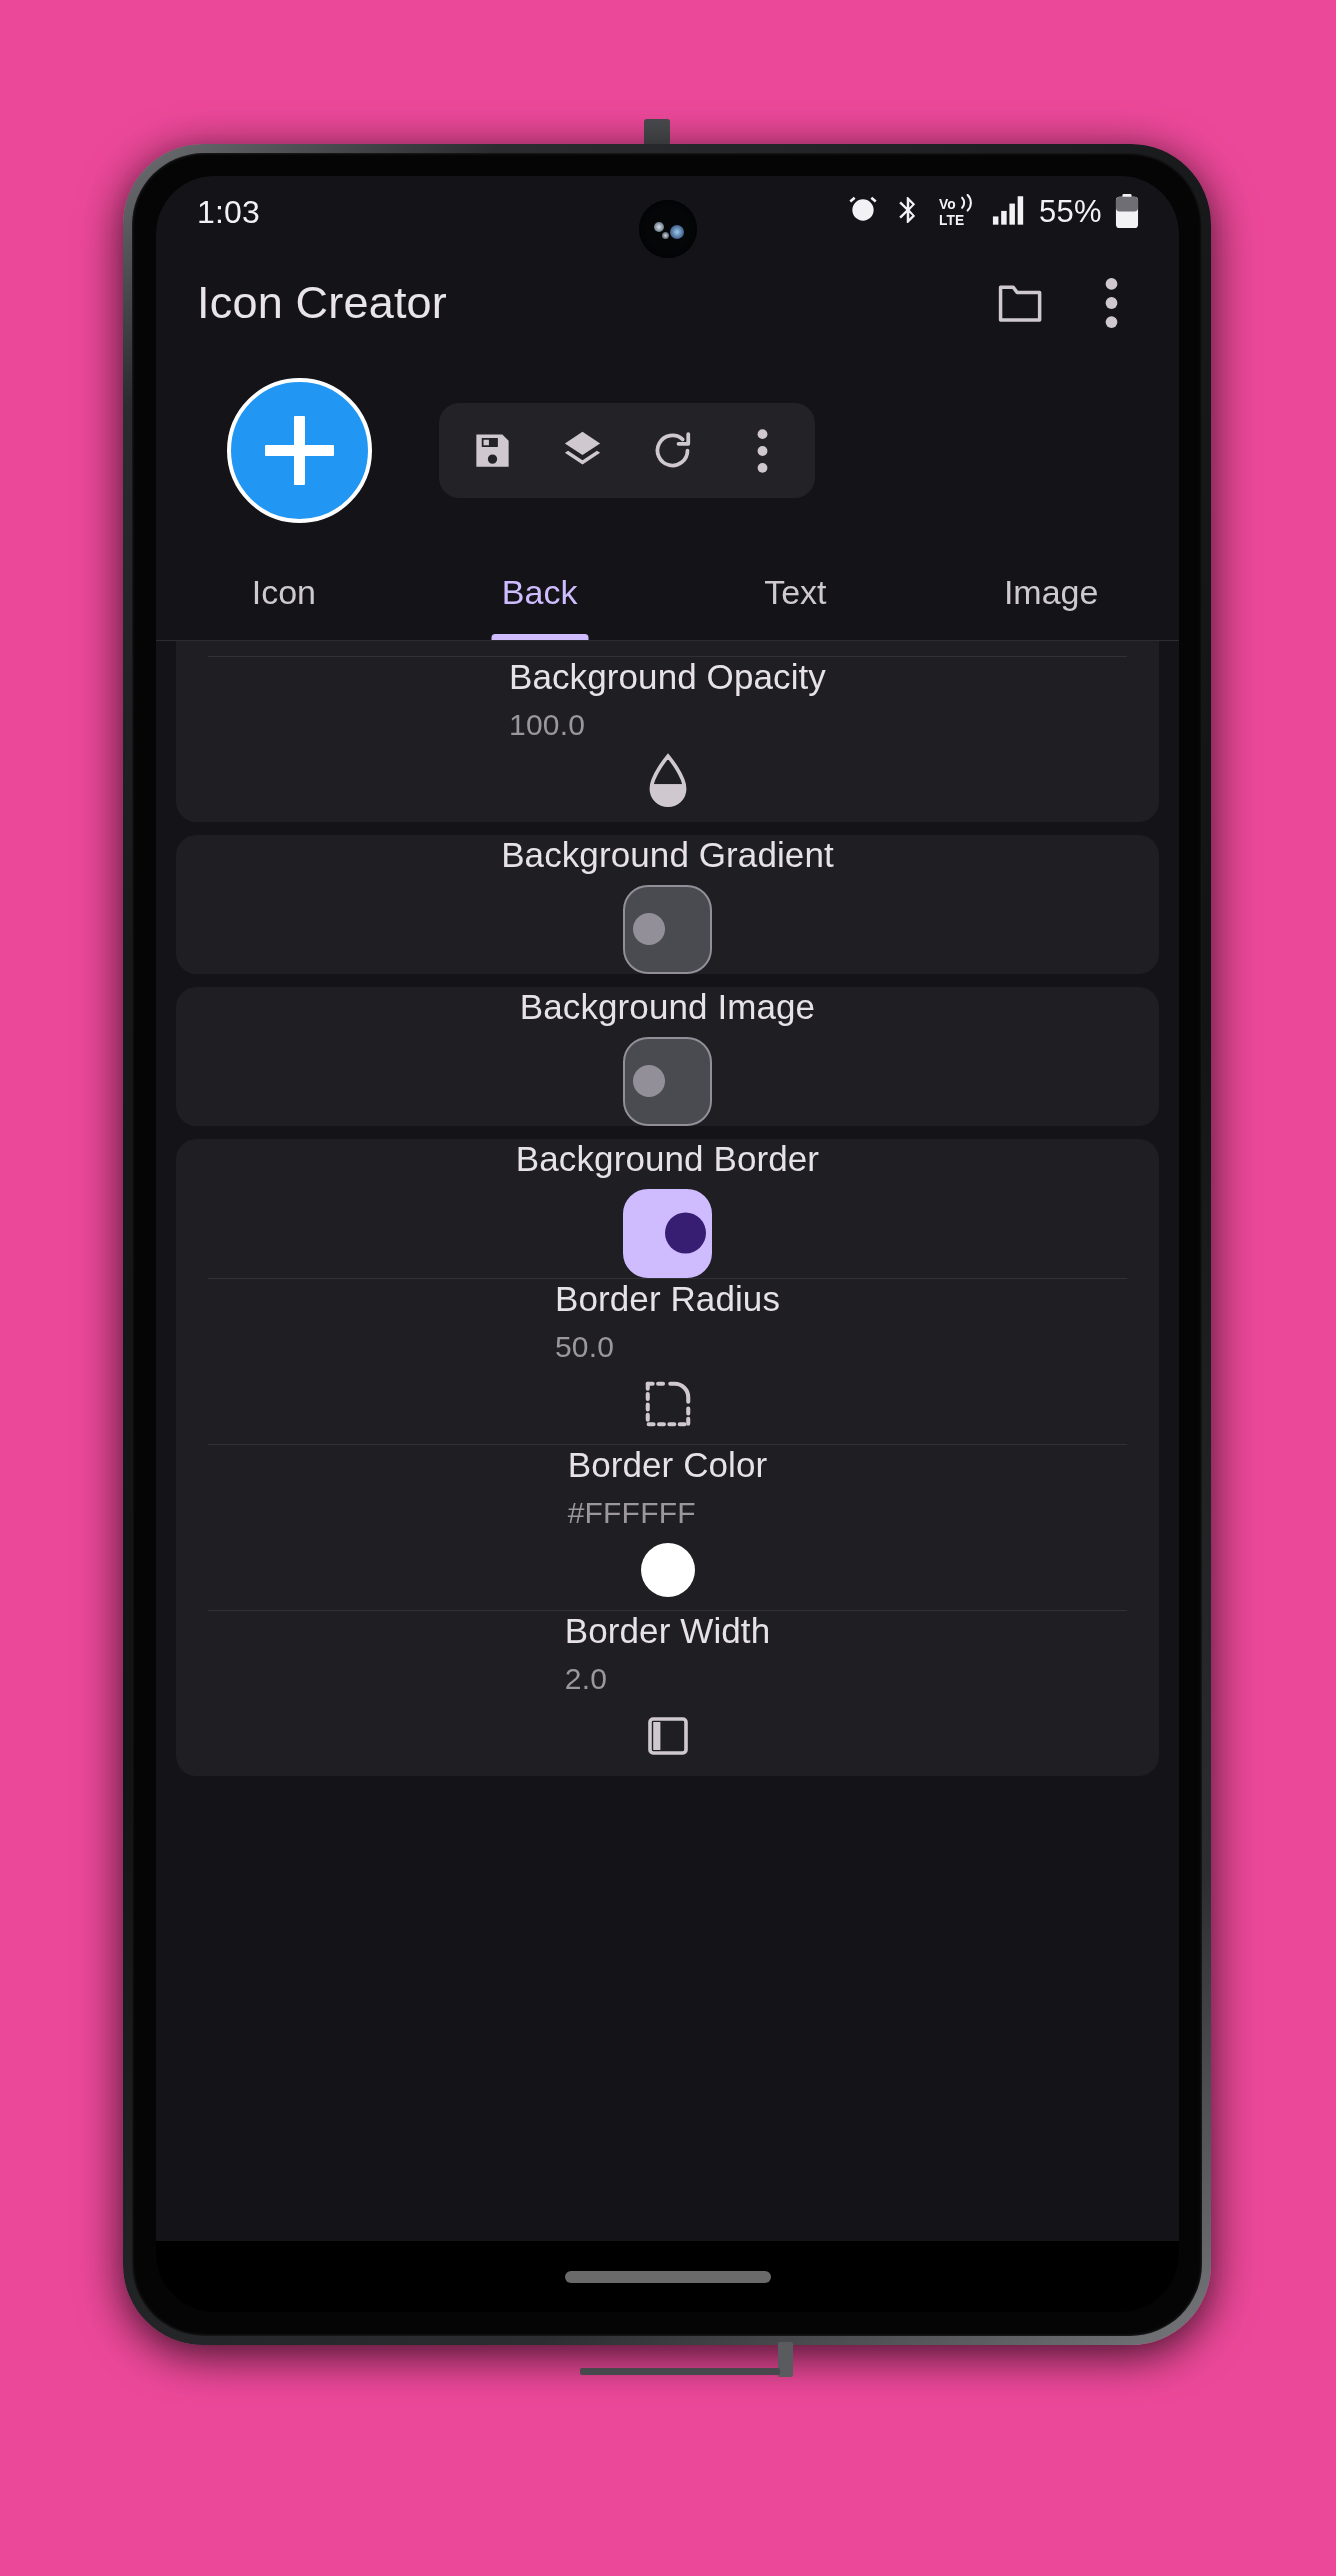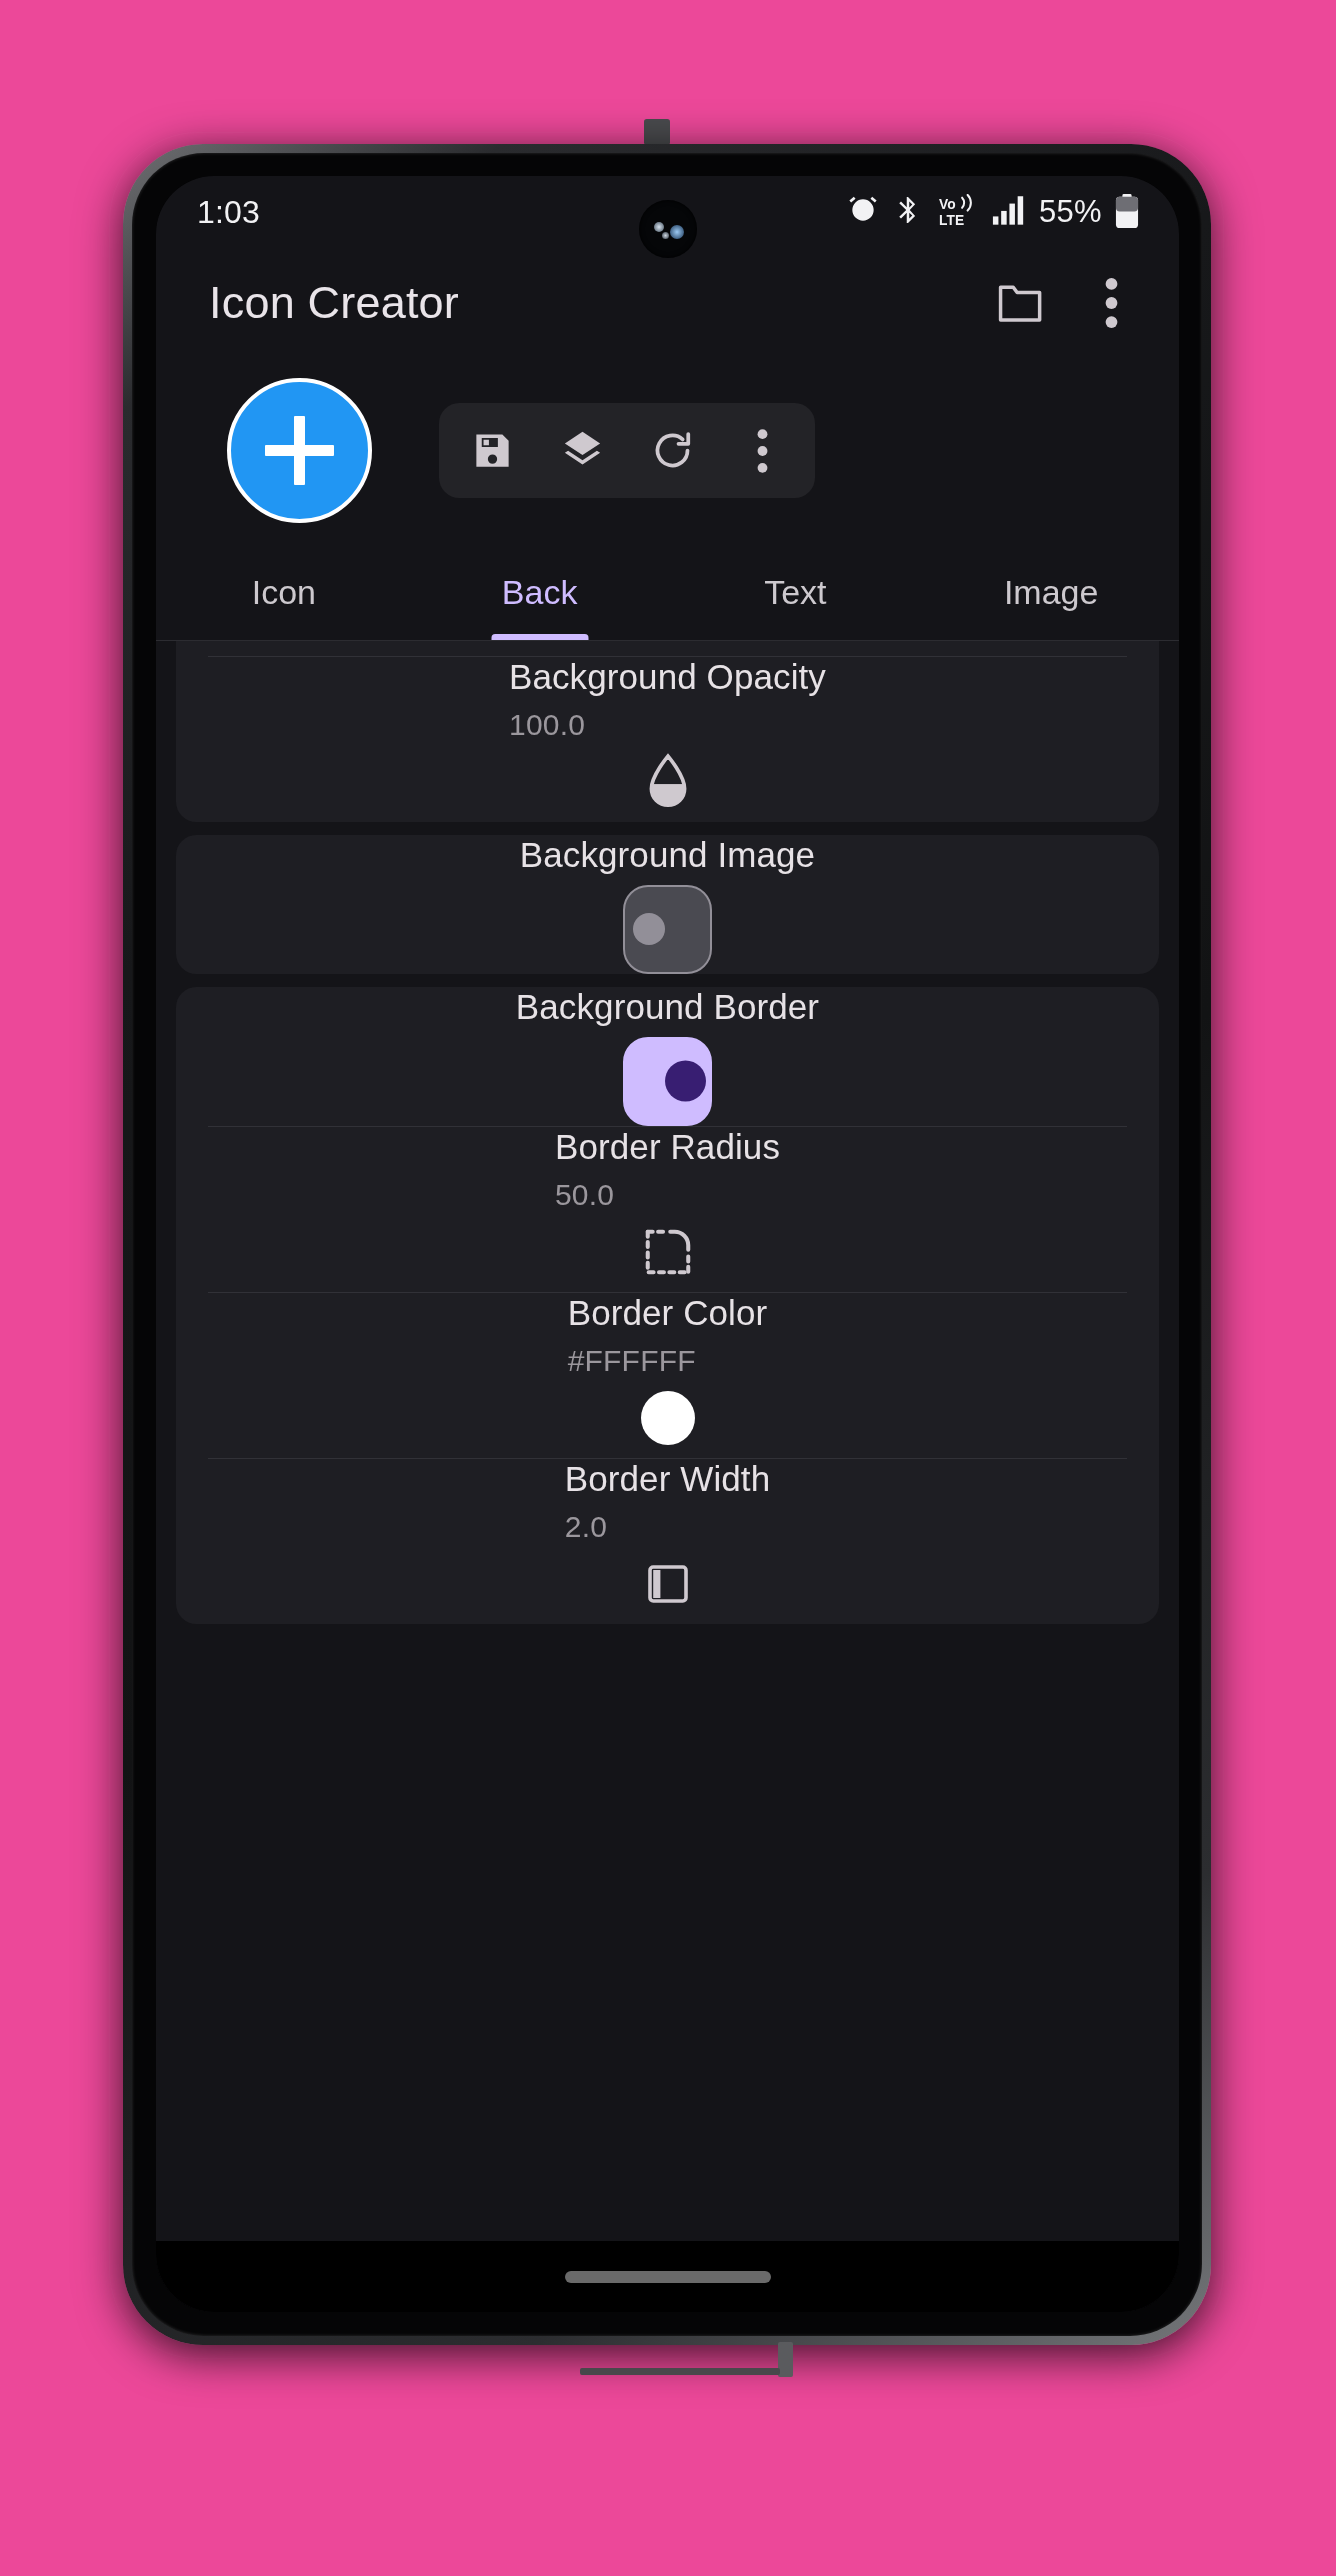--- a/index.html
+++ b/index.html
@@ -118,21 +118,20 @@
     width:7.4px; height:7.4px; border-radius:50%;
     background:radial-gradient(circle,#cfd8e2 0%,#4a535d 80%);
   }
 
   
   #app-bar{
     flex:0 0 109px;
     display:flex; align-items:center;
     padding:0 39px 0 41px;
     color:#e6e1e5;
-    margin-left:12px;
   }
   #app-title{
     font-size:45px; font-weight:400;
     letter-spacing:0.2px;
     color:#e9e4e9;
   }
   #app-bar-actions{
     margin-left:auto;
     display:flex; align-items:center; gap:33px;
   }
@@ -473,20 +472,30 @@
                     <path d="M12 1.5C12 1.5 4 11 4 17.2A8 8 0 0 0 20 17.2C20 11 12 1.5 12 1.5z"></path>
                   </clipPath>
                 </defs>
                 <path d="M12 1.5C12 1.5 4 11 4 17.2A8 8 0 0 0 20 17.2C20 11 12 1.5 12 1.5z" fill="none" stroke="#cfc9cf" stroke-width="1.8"></path>
                 <rect x="2" y="15" width="20" height="14" fill="#cfc9cf" clip-path="url(#dropclip)"></rect>
               </svg>
             </div>
           </div>
         </div>
 
+        <div class="card">
+          <div class="row">
+            <div class="row-texts">
+              <span class="row-title">Background Gradient</span>
+            </div>
+            <div class="switch off">
+              <span class="knob"></span>
+            </div>
+          </div>
+        </div>
 
         <div class="card">
           <div class="row">
             <div class="row-texts">
               <span class="row-title">Background Image</span>
             </div>
             <div class="switch off">
               <span class="knob"></span>
             </div>
           </div>

